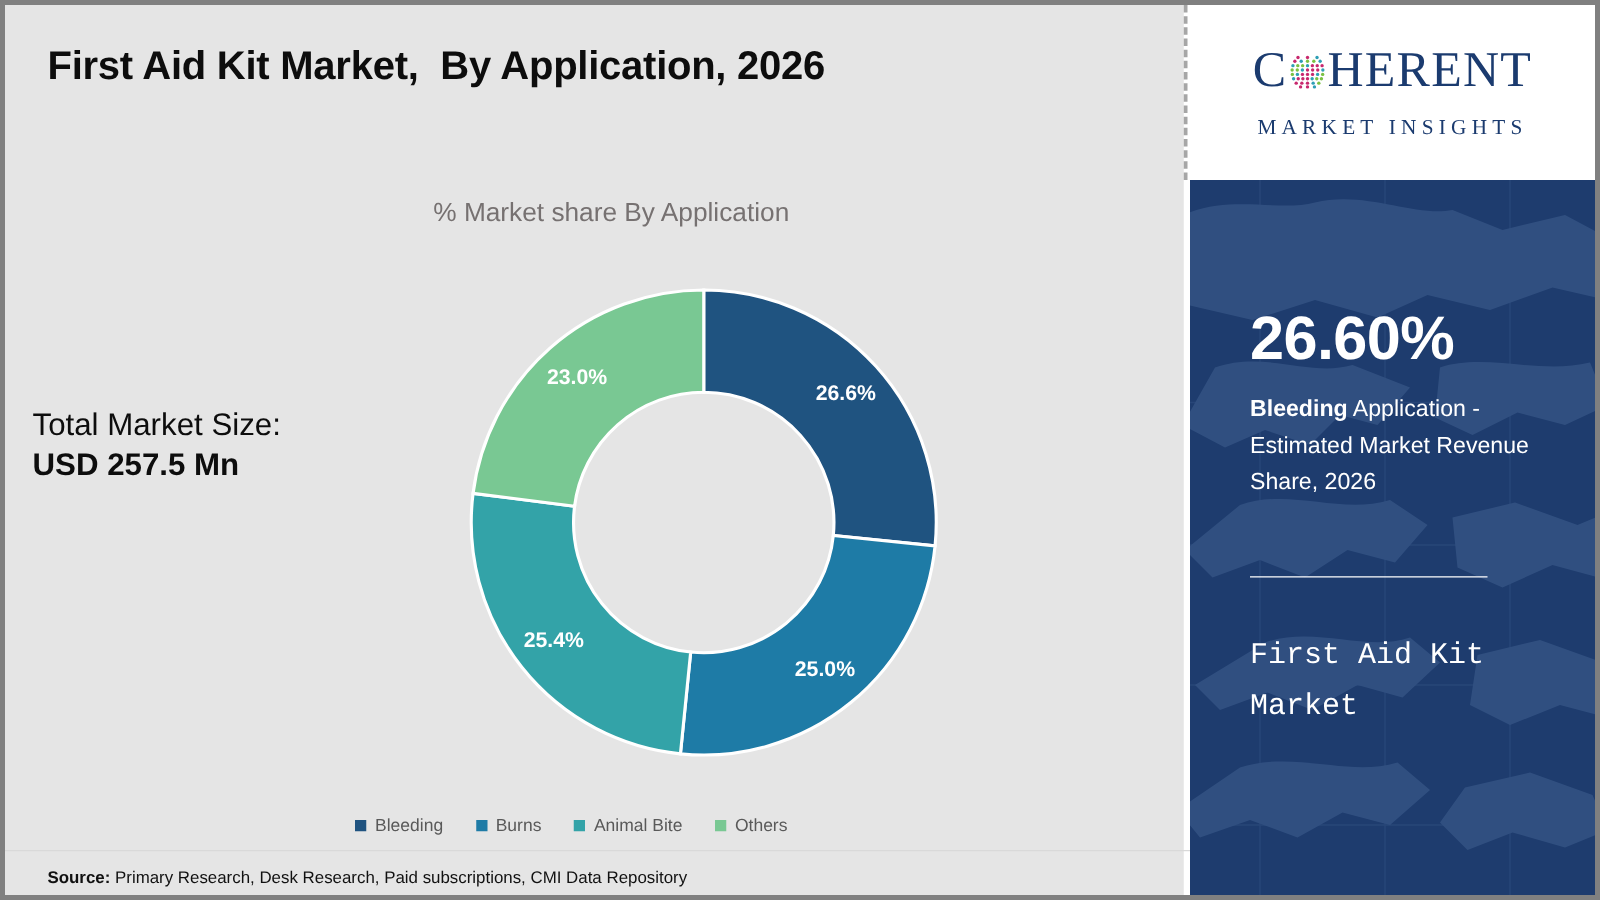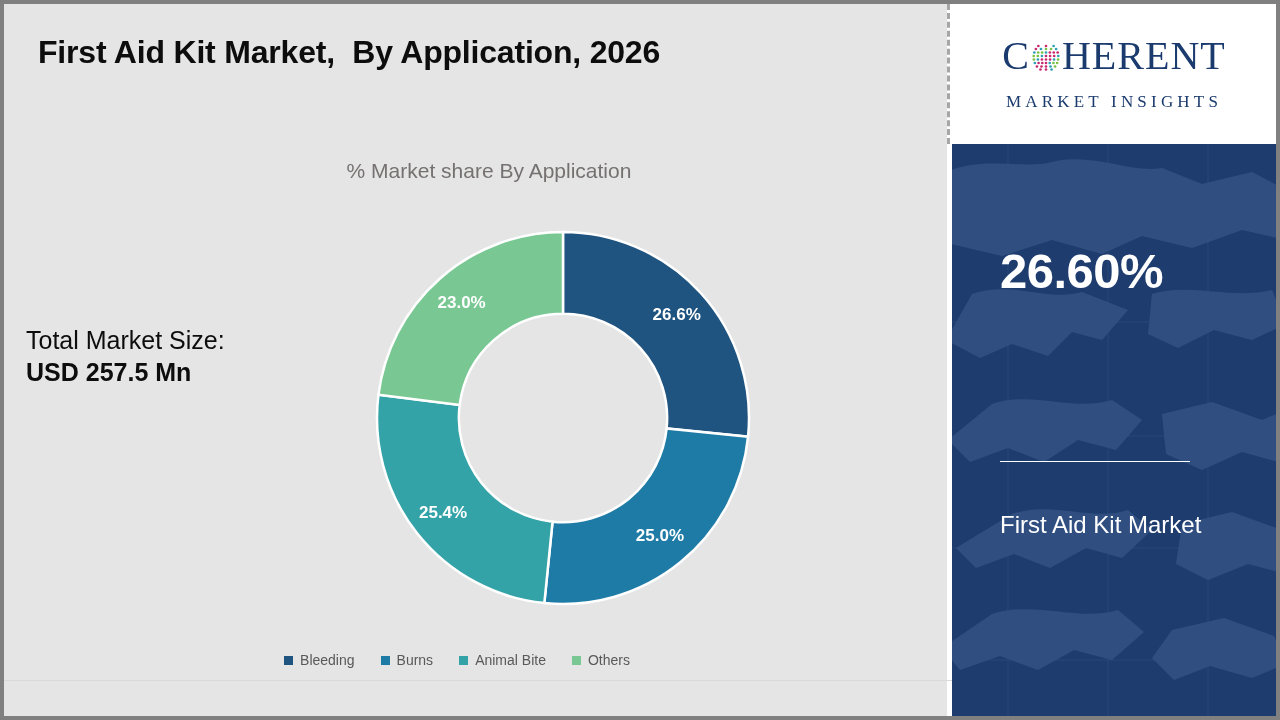--- a/index.html
+++ b/index.html
@@ -242,20 +242,21 @@
   }
 
   #panel-market-name {
     position: absolute;
     left: 0;
     top: 360px;
     width: 240px;
     font-size: 24px;
     color: #ffffff;
     line-height: 1.72;
+    font-family: Liberation Mono, monospace;
   }
 </style>
 </head>
 <body>
 
 <div id="page">
 
   <div id="main-area">
 
     <div id="page-title">First Aid Kit Market,  By Application, 2026</div>
@@ -297,20 +298,23 @@
           <span class="legend-swatch" style="background: rgb(51, 163, 168);"></span>
           <span class="legend-text">Animal Bite</span>
         </div>
         <div class="legend-item">
           <span class="legend-swatch" style="background: rgb(121, 200, 147);"></span>
           <span class="legend-text">Others</span>
         </div>
       </div>
 
     <div id="footer-rule"></div>
+    <div id="source-line">
+      <span id="source-label">Source:</span><span id="source-text"> Primary Research, Desk Research, Paid subscriptions, CMI Data Repository</span>
+    </div>
   </div>
 
   <div id="dashed-divider"></div>
 
   <div id="right-panel">
 
     <div id="logo-box">
       <div id="logo-wordmark">
         <span>C</span>
         <svg id="logo-globe" viewBox="0 0 60 60">
@@ -386,18 +390,21 @@
           <line x1="-10" y1="404" x2="334" y2="404"></line>
           <line x1="-10" y1="516" x2="334" y2="516"></line>
           <line x1="56" y1="-10" x2="56" y2="582"></line>
           <line x1="156" y1="-10" x2="156" y2="582"></line>
           <line x1="256" y1="-10" x2="256" y2="582"></line>
         </g>
       </svg>
 
       <div id="info-content">
         <div id="big-percent">26.60%</div>
+        <div id="percent-caption">
+          <span class="emph">Bleeding</span><span> Application - Estimated Market Revenue Share, 2026</span>
+        </div>
         <div id="panel-divider"></div>
         <div id="panel-market-name">First Aid Kit Market</div>
       </div>
     </div>
   </div>
 </div>
 
 </body></html>

